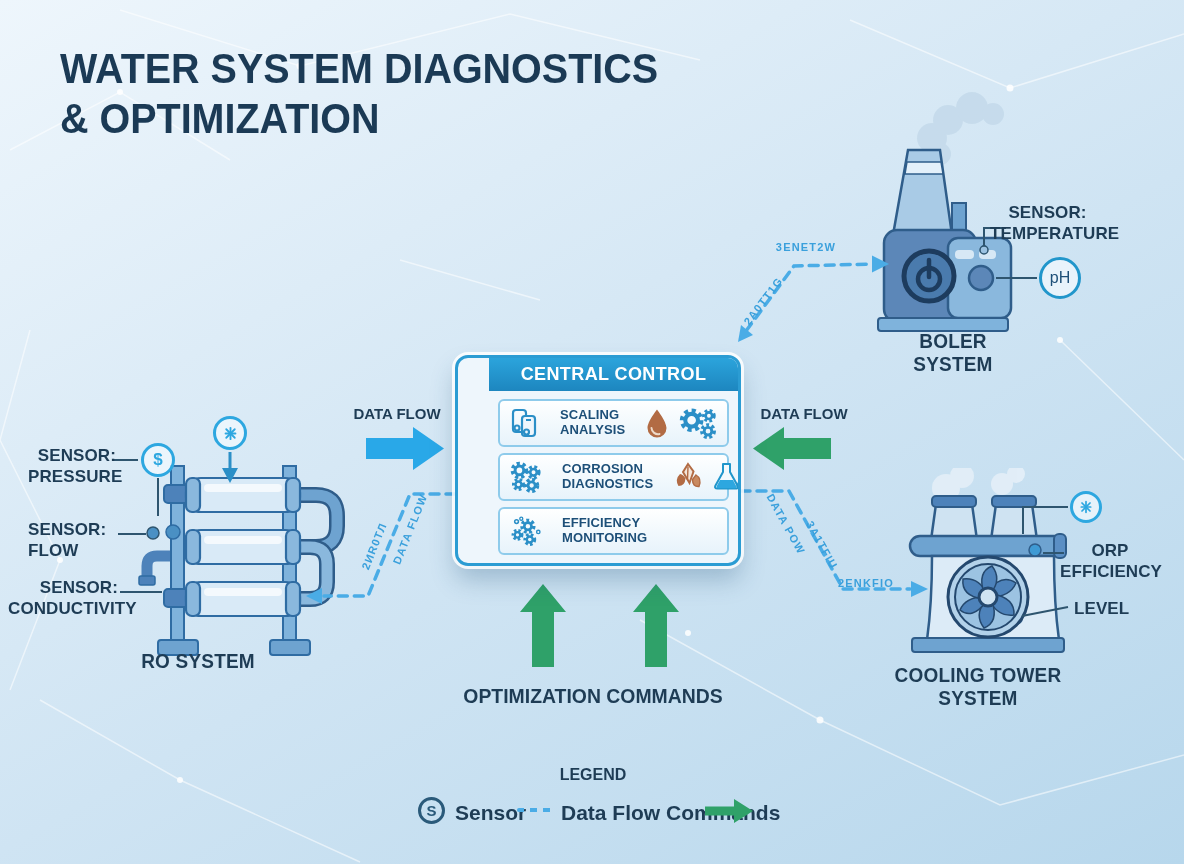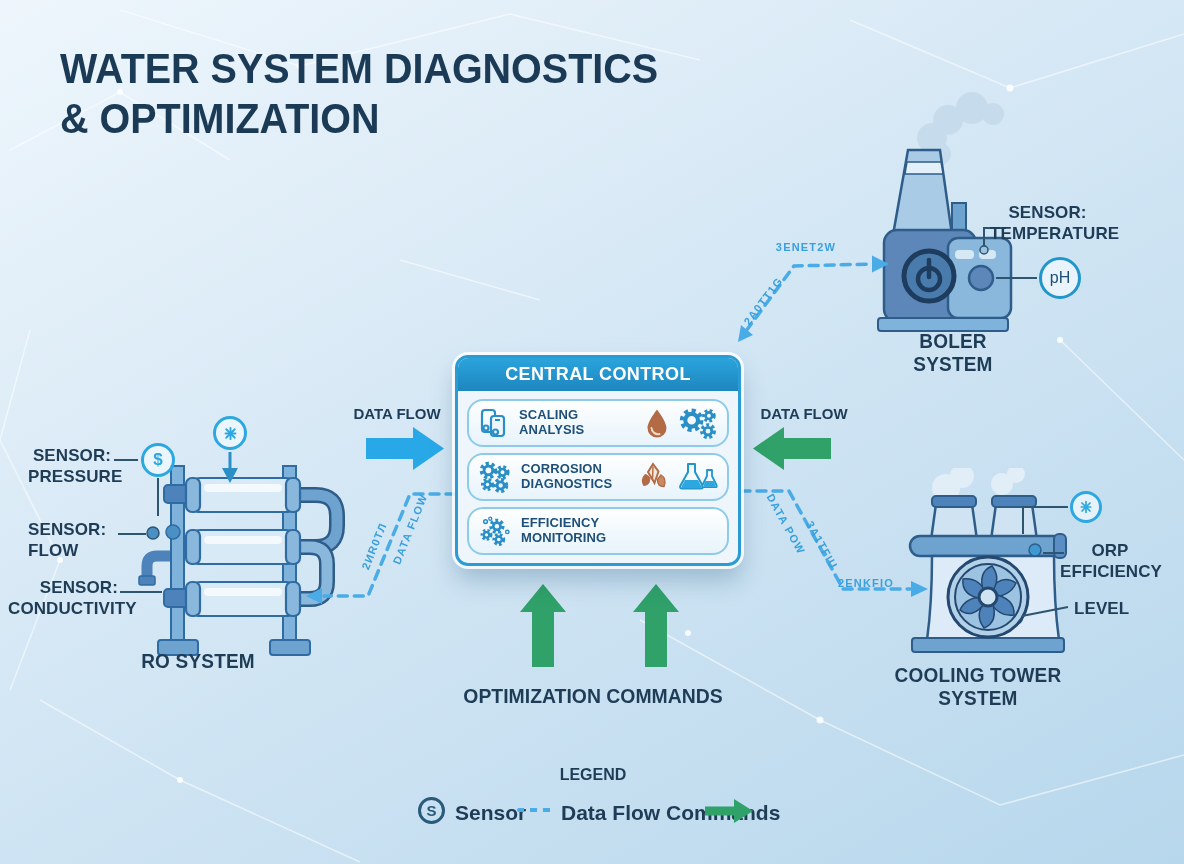--- a/index.html
+++ b/index.html
@@ -10,26 +10,26 @@
   .title{left:60px;top:44px;font-size:42px;line-height:1.2;font-weight:bold;color:#1b3a55;
     letter-spacing:0px;transform:scaleX(.94);transform-origin:left top;}
   .sys-name{font-size:20px;font-weight:bold;color:#1e3c55;letter-spacing:.2px;text-align:center;transform:scaleX(.95);}
   .sensor-label{font-size:17px;font-weight:bold;color:#1e3c55;line-height:1.22;letter-spacing:.1px;}
   .flow-label{font-size:15px;font-weight:bold;color:#1e3c55;text-align:center;width:96px;}
   .opt-label{font-size:20px;font-weight:bold;color:#1e3c55;text-align:center;width:270px;transform:scaleX(.97);}
   .circle-badge{border-radius:50%;display:flex;align-items:center;justify-content:center;
     background:rgba(240,248,253,.75);box-sizing:border-box;}
   .cc{left:455px;top:355px;width:286px;height:211px;border-radius:13px;overflow:hidden;
     border:3px solid #2b9cd3;background:#eef6fc;
-    box-shadow:0 0 0 3px rgba(255,255,255,.85),0 14px 24px rgba(30,80,120,.28);box-sizing:border-box;}
+    box-shadow:0 0 0 3px rgba(255,255,255,.85),0 14px 24px rgba(30,80,120,.28);box-sizing:border-box;padding-left:31px;}
   .cc-header{height:33px;background:linear-gradient(#2ba4dc,#1d86bf);color:#fff;display:flex;
     align-items:center;justify-content:center;font-size:18px;font-weight:bold;letter-spacing:.4px;}
   .cc-body{display:flex;flex-direction:column;gap:6px;padding:8px 9px;height:calc(100% - 33px);box-sizing:border-box;}
-  .cc-row{flex:1;display:flex;align-items:center;gap:9px;background:linear-gradient(#feffff,#e7f3fb);
-    border:2px solid #8ecbeb;border-radius:16px;padding:0 9px;box-sizing:border-box;}
+  .cc-row{flex:1;display:flex;align-items:center;gap:19px;background:linear-gradient(#feffff,#e7f3fb);
+    border:2px solid #8ecbeb;border-radius:6px;padding:0 9px;box-sizing:border-box;}
   .cc-label{font-size:13px;font-weight:bold;color:#1d4f78;line-height:1.15;width:96px;letter-spacing:.1px;}
   .cc-label.second{width:126px;text-align:center;margin-left:8px;}
   .cc-icons-right{margin-left:auto;display:flex;align-items:center;gap:9px;}
   .garble{font-size:11px;font-weight:bold;color:#3aa0dc;letter-spacing:1.2px;white-space:nowrap;}
   .legend-title{font-size:16px;font-weight:bold;color:#1e3c55;text-align:center;width:110px;}
   .legend-item{font-size:21px;font-weight:bold;color:#1e3c55;}
   .legend-dash{width:38px;height:4px;background:repeating-linear-gradient(90deg,#4aace6 0 7px,transparent 7px 13px);border-radius:2px;}
   svg{display:block;}
 </style>
 </head>
@@ -312,21 +312,21 @@
   <div class="abs opt-label" style="left:458px;top:685px">OPTIMIZATION COMMANDS</div>
 
   <div class="abs garble" style="left:806px;top:247px;transform:translate(-50%,-50%)">3ENET2W</div>
   <div class="abs garble" style="left:763px;top:301px;transform:translate(-50%,-50%) rotate(-53deg)">2A0TT1G</div>
   <div class="abs garble" style="left:374px;top:546px;transform:translate(-50%,-50%) rotate(-68deg)">2ИR0TЛ</div>
   <div class="abs garble" style="left:410px;top:529px;transform:translate(-50%,-50%) rotate(-68deg)">DATA FLOW</div>
   <div class="abs garble" style="left:786px;top:524px;transform:translate(-50%,-50%) rotate(61deg)">DATA POW</div>
   <div class="abs garble" style="left:822px;top:545px;transform:translate(-50%,-50%) rotate(61deg)">3A1TFIU</div>
   <div class="abs garble" style="left:866px;top:583px;transform:translate(-50%,-50%)">2ENKFIO</div>
 
-  <div class="abs sensor-label" style="left:28px;top:446px;width:88px;text-align:center">SENSOR: PRESSURE</div>
+  <div class="abs sensor-label" style="left:28px;top:446px;width:88px;text-align:right">SENSOR: PRESSURE</div>
   <div class="abs sensor-label" style="left:28px;top:520px;width:88px;text-align:left">SENSOR: FLOW</div>
   <div class="abs sensor-label" style="left:8px;top:578px;width:110px;text-align:right">SENSOR: CONDUCTIVITY</div>
   <div class="abs circle-badge" style="left:141px;top:443px;width:34px;height:34px;border:3px solid #2da7e0;color:#2da7e0;font-weight:bold;font-size:17px">
     <span>$</span>
   </div>
   <div class="abs circle-badge" style="left:213px;top:416px;width:34px;height:34px;border:3px solid #2da7e0">
     <span>
       <svg width="17" height="17" viewBox="0 0 24 24">
           <g stroke="#2da7e0" stroke-width="2.6" stroke-linecap="round">
         <line x1="12" y1="4" x2="12" y2="20"></line>

